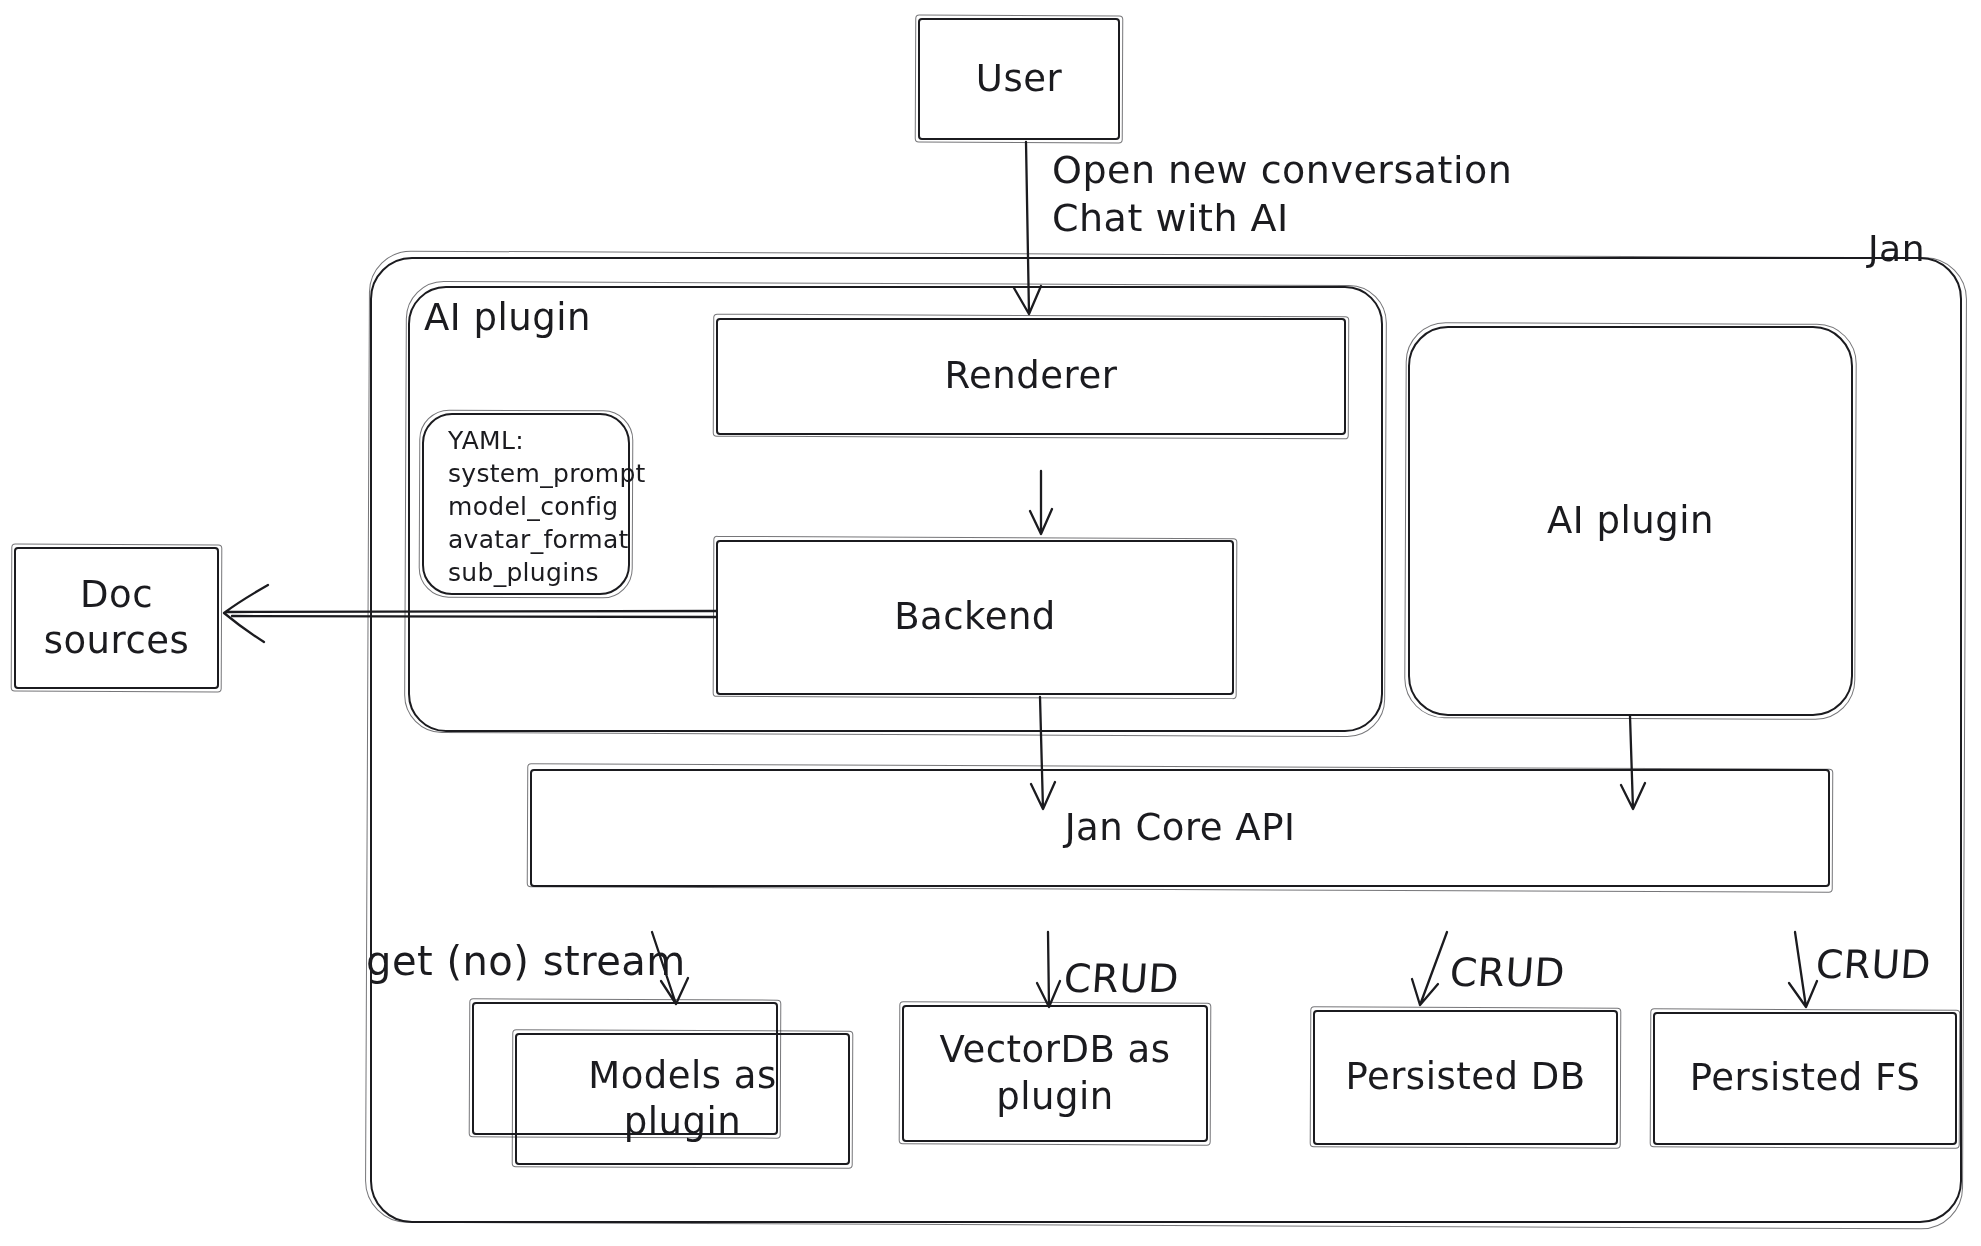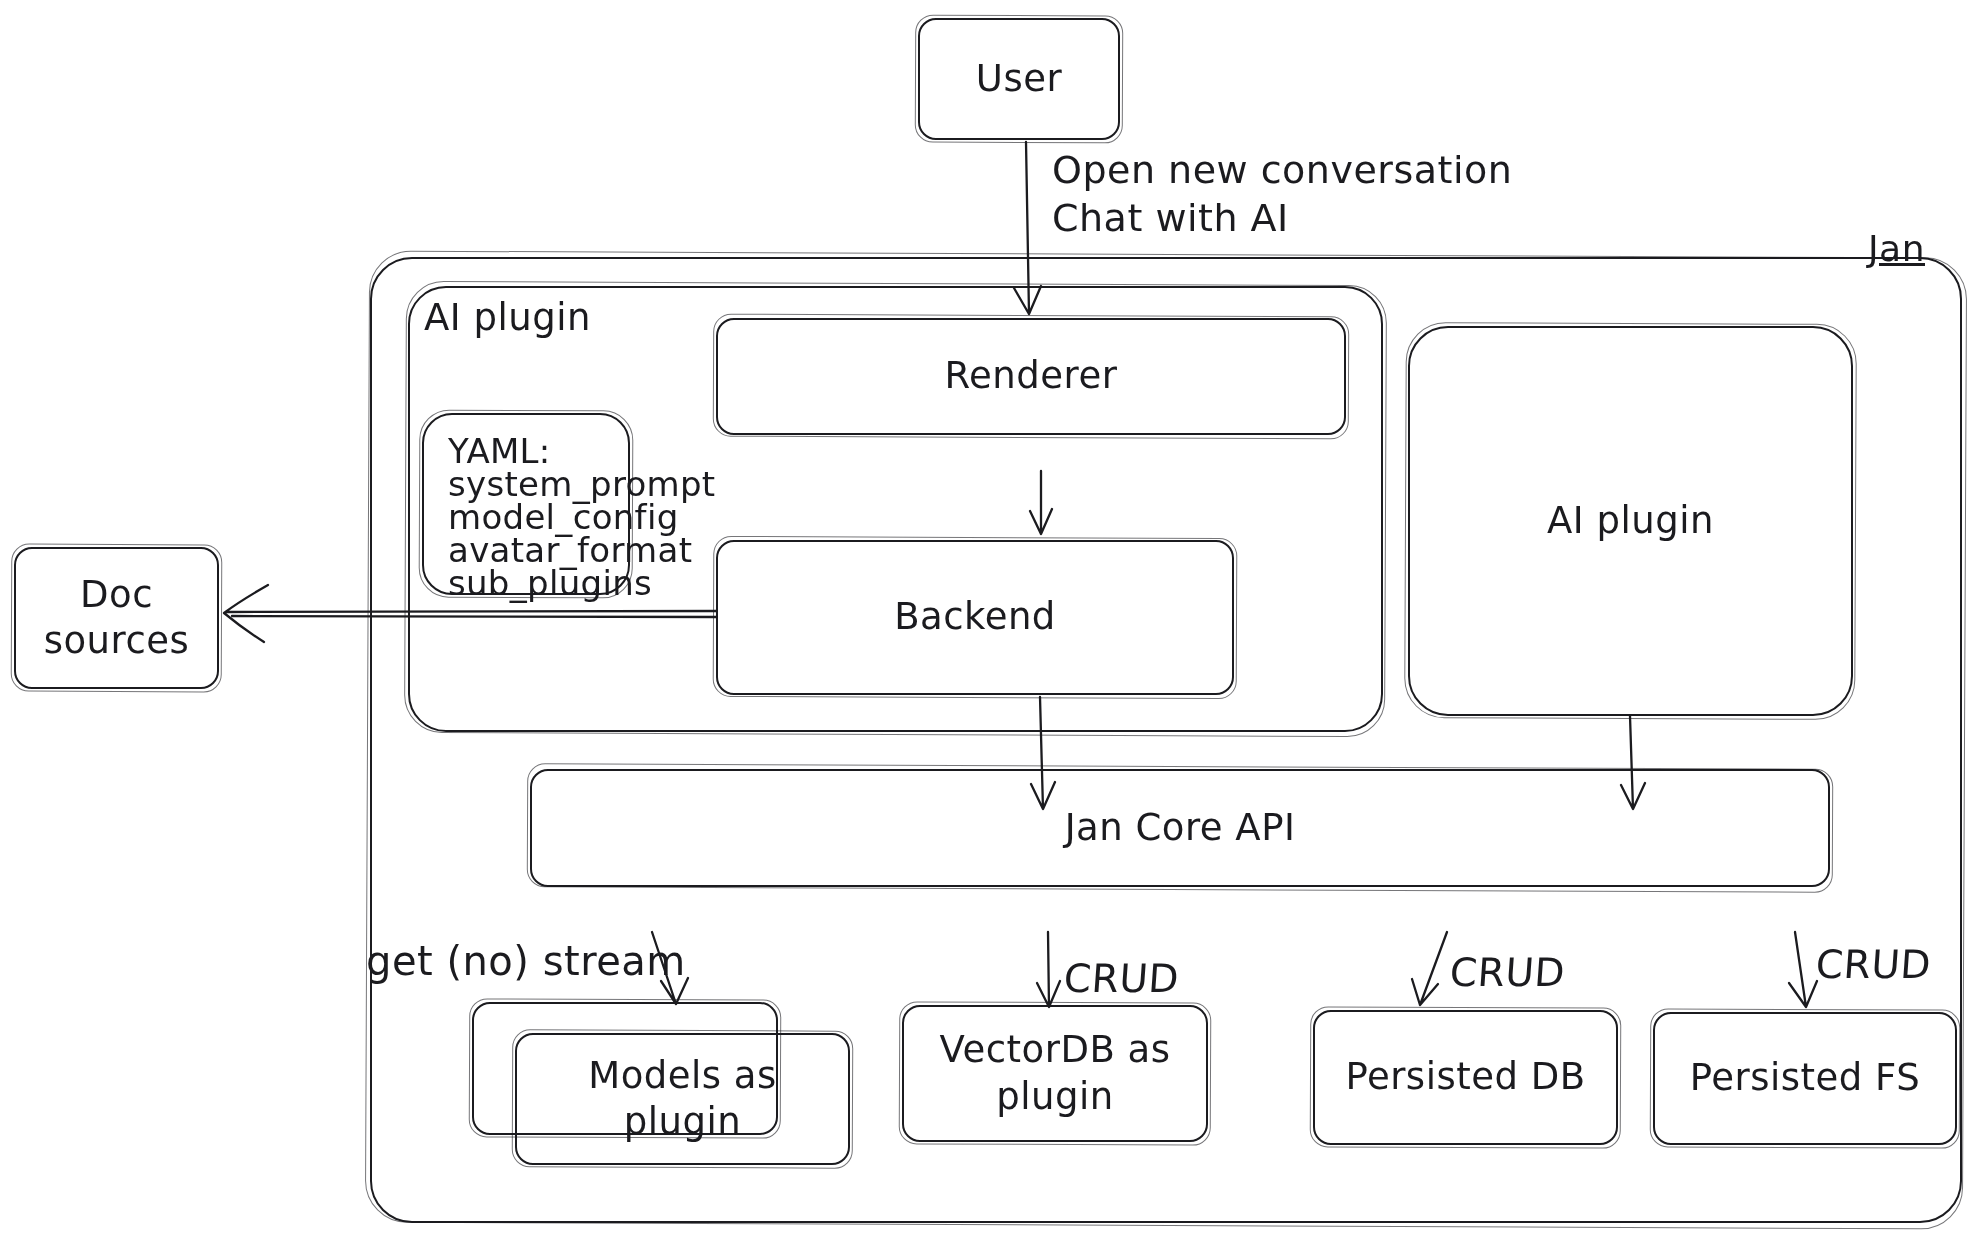--- a/index.html
+++ b/index.html
@@ -9,21 +9,21 @@
     width: 1981px;
     height: 1246px;
     background: #ffffff;
     font-family: "DejaVu Sans", "Liberation Sans", sans-serif;
     color: var(--ink);
     overflow: hidden;
   }
   .box {
     position: absolute;
     border: 2.6px solid var(--ink);
-    border-radius: 18px;
+    border-radius: 4px;
     background: #ffffff;
     display: flex;
     align-items: center;
     justify-content: center;
     text-align: center;
     box-sizing: border-box;
   }
   
   .box::before {
     content: "";
@@ -42,28 +42,28 @@
     color: var(--ink);
     white-space: pre-line;
   }
   .free-label {
     position: absolute;
     font-size: 38px;
     letter-spacing: .5px;
     color: var(--ink);
     white-space: nowrap;
   }
-  .corner-label { font-size: 36px; text-decoration: underline; }
+  .corner-label { font-size: 36px; }
   .container-label { font-size: 37px; }
   .crud { font-size: 39px; transform: skewX(-4deg); }
   .yaml-text {
     position: absolute;
-    left: 24px; top: 20px;
+    left: 24px; top: 9px;
     text-align: left;
-    font-size: 34px;
+    font-size: 25px;
     line-height: 33px;
     letter-spacing: .3px;
   }
   .yaml-text div { white-space: nowrap; }
   #arrows {
     position: absolute;
     left: 0; top: 0;
     z-index: 6;
     pointer-events: none;
   }

